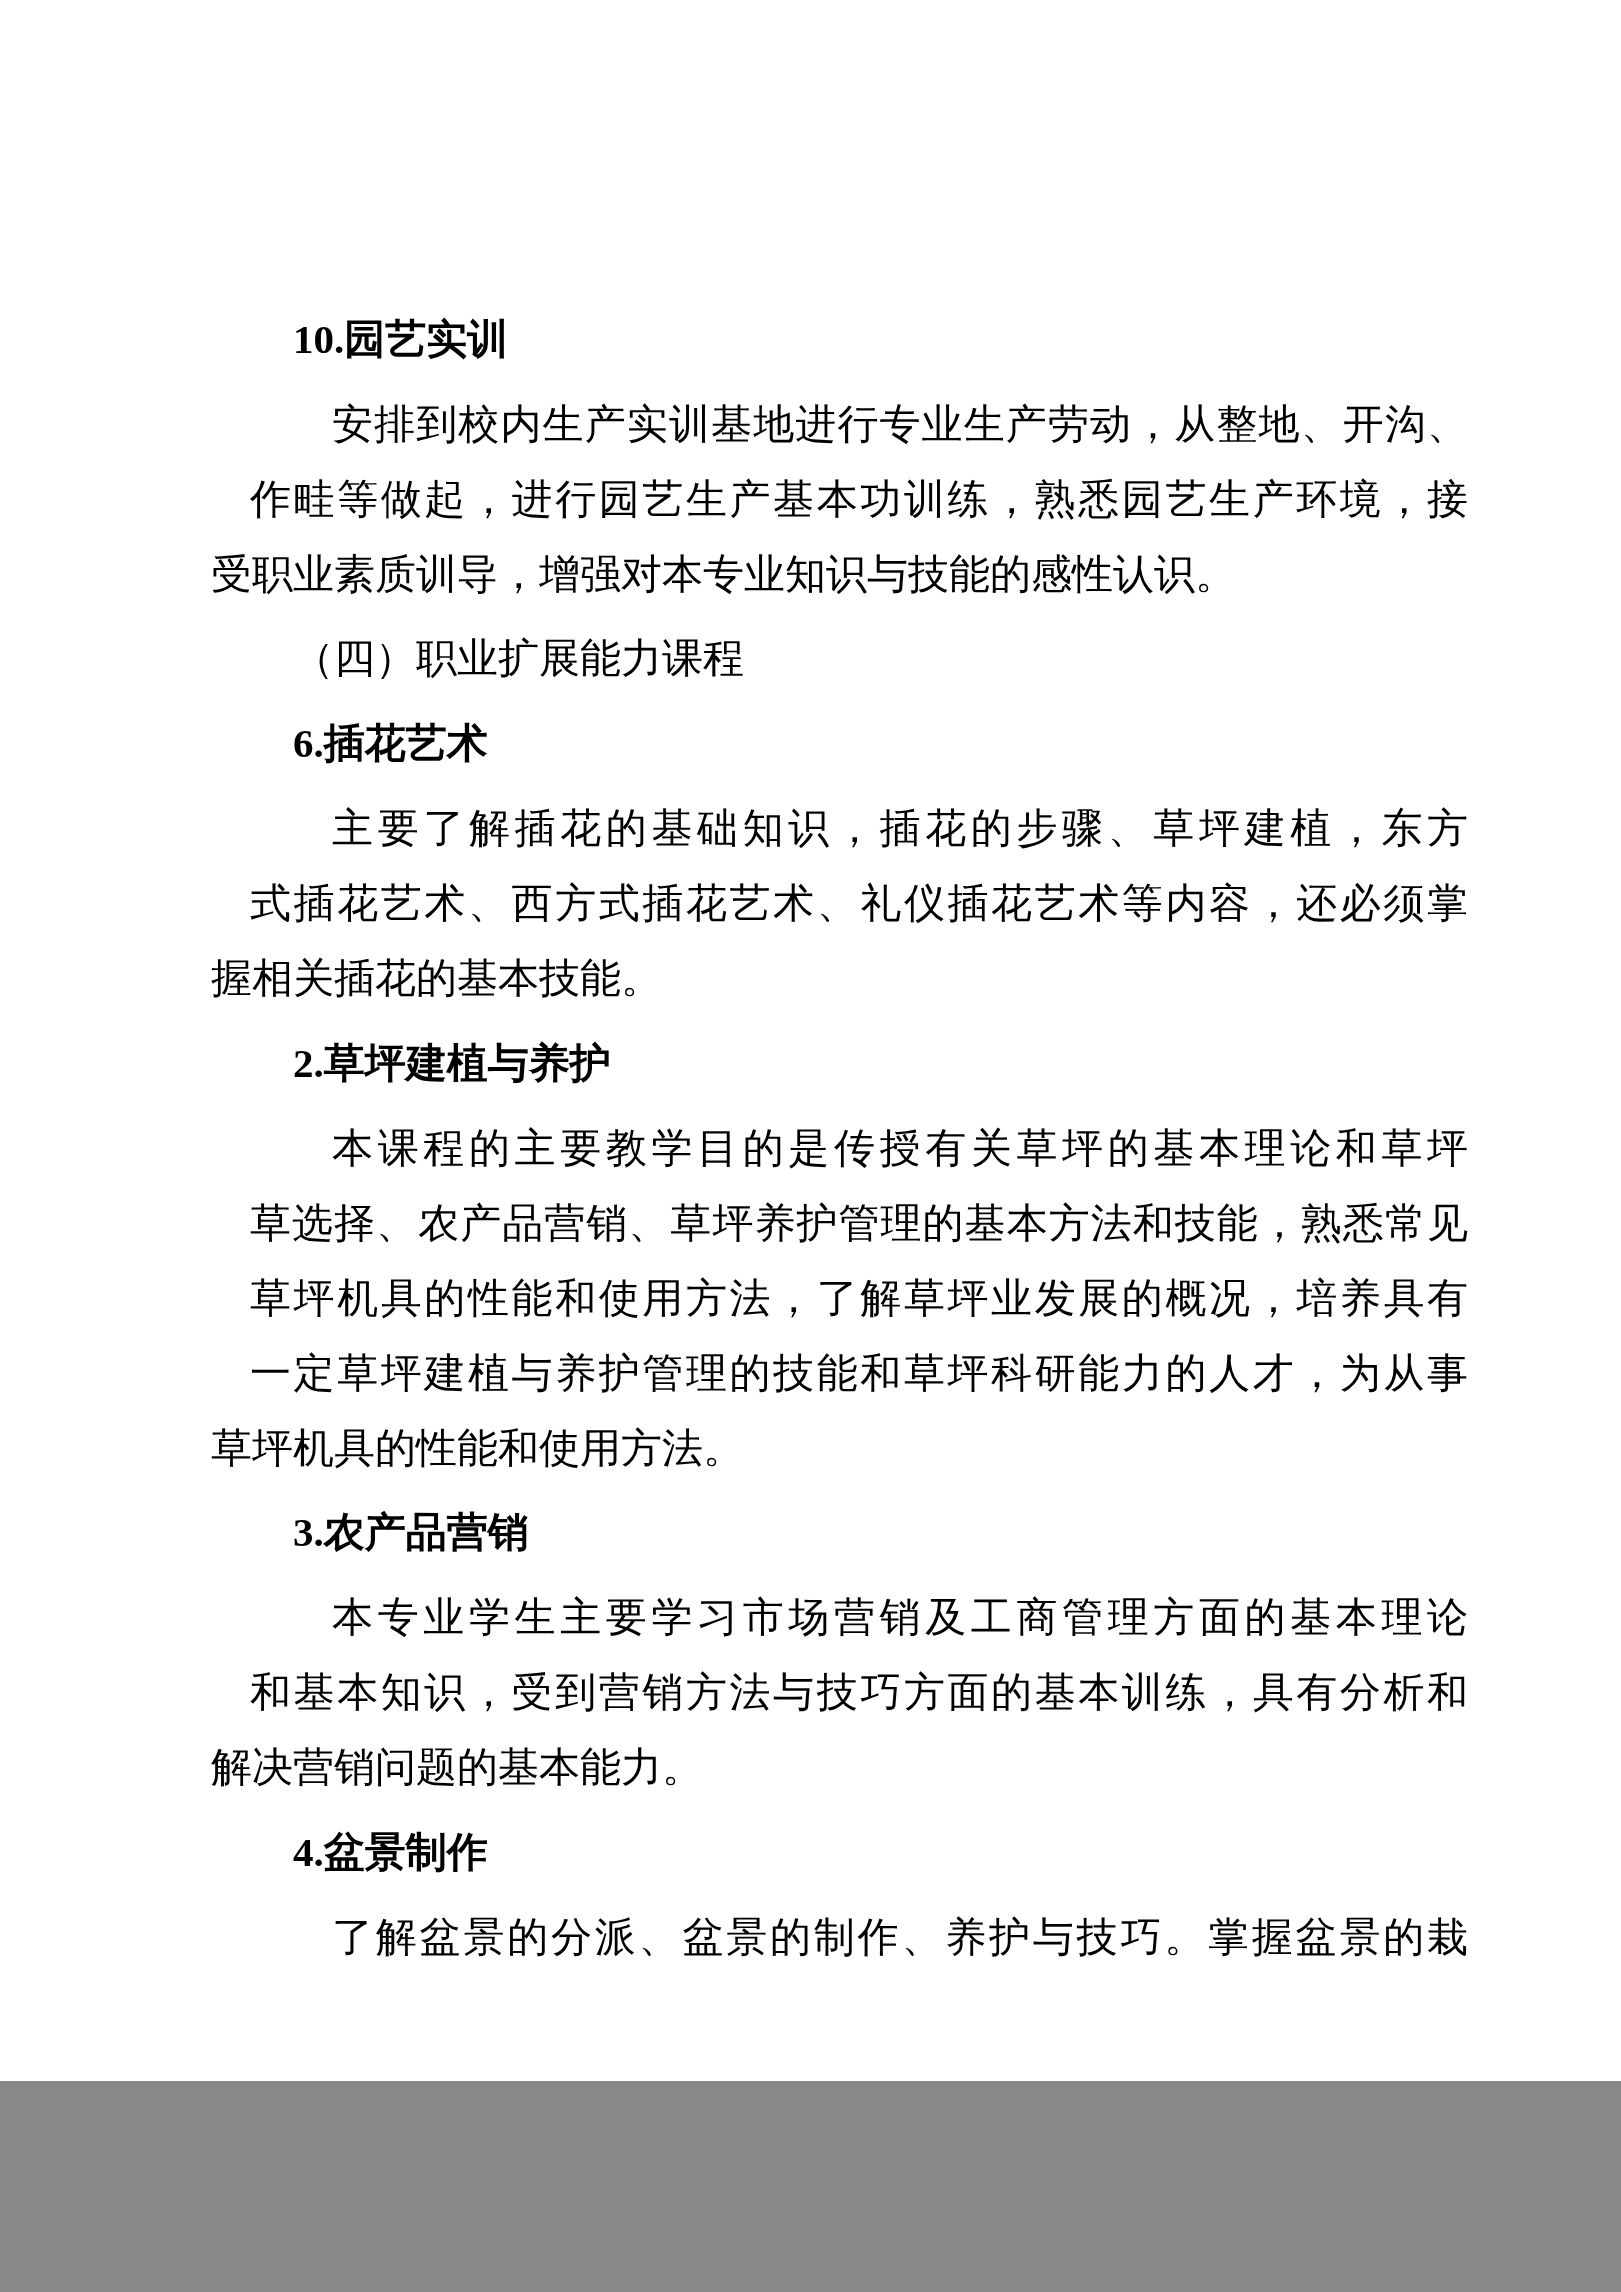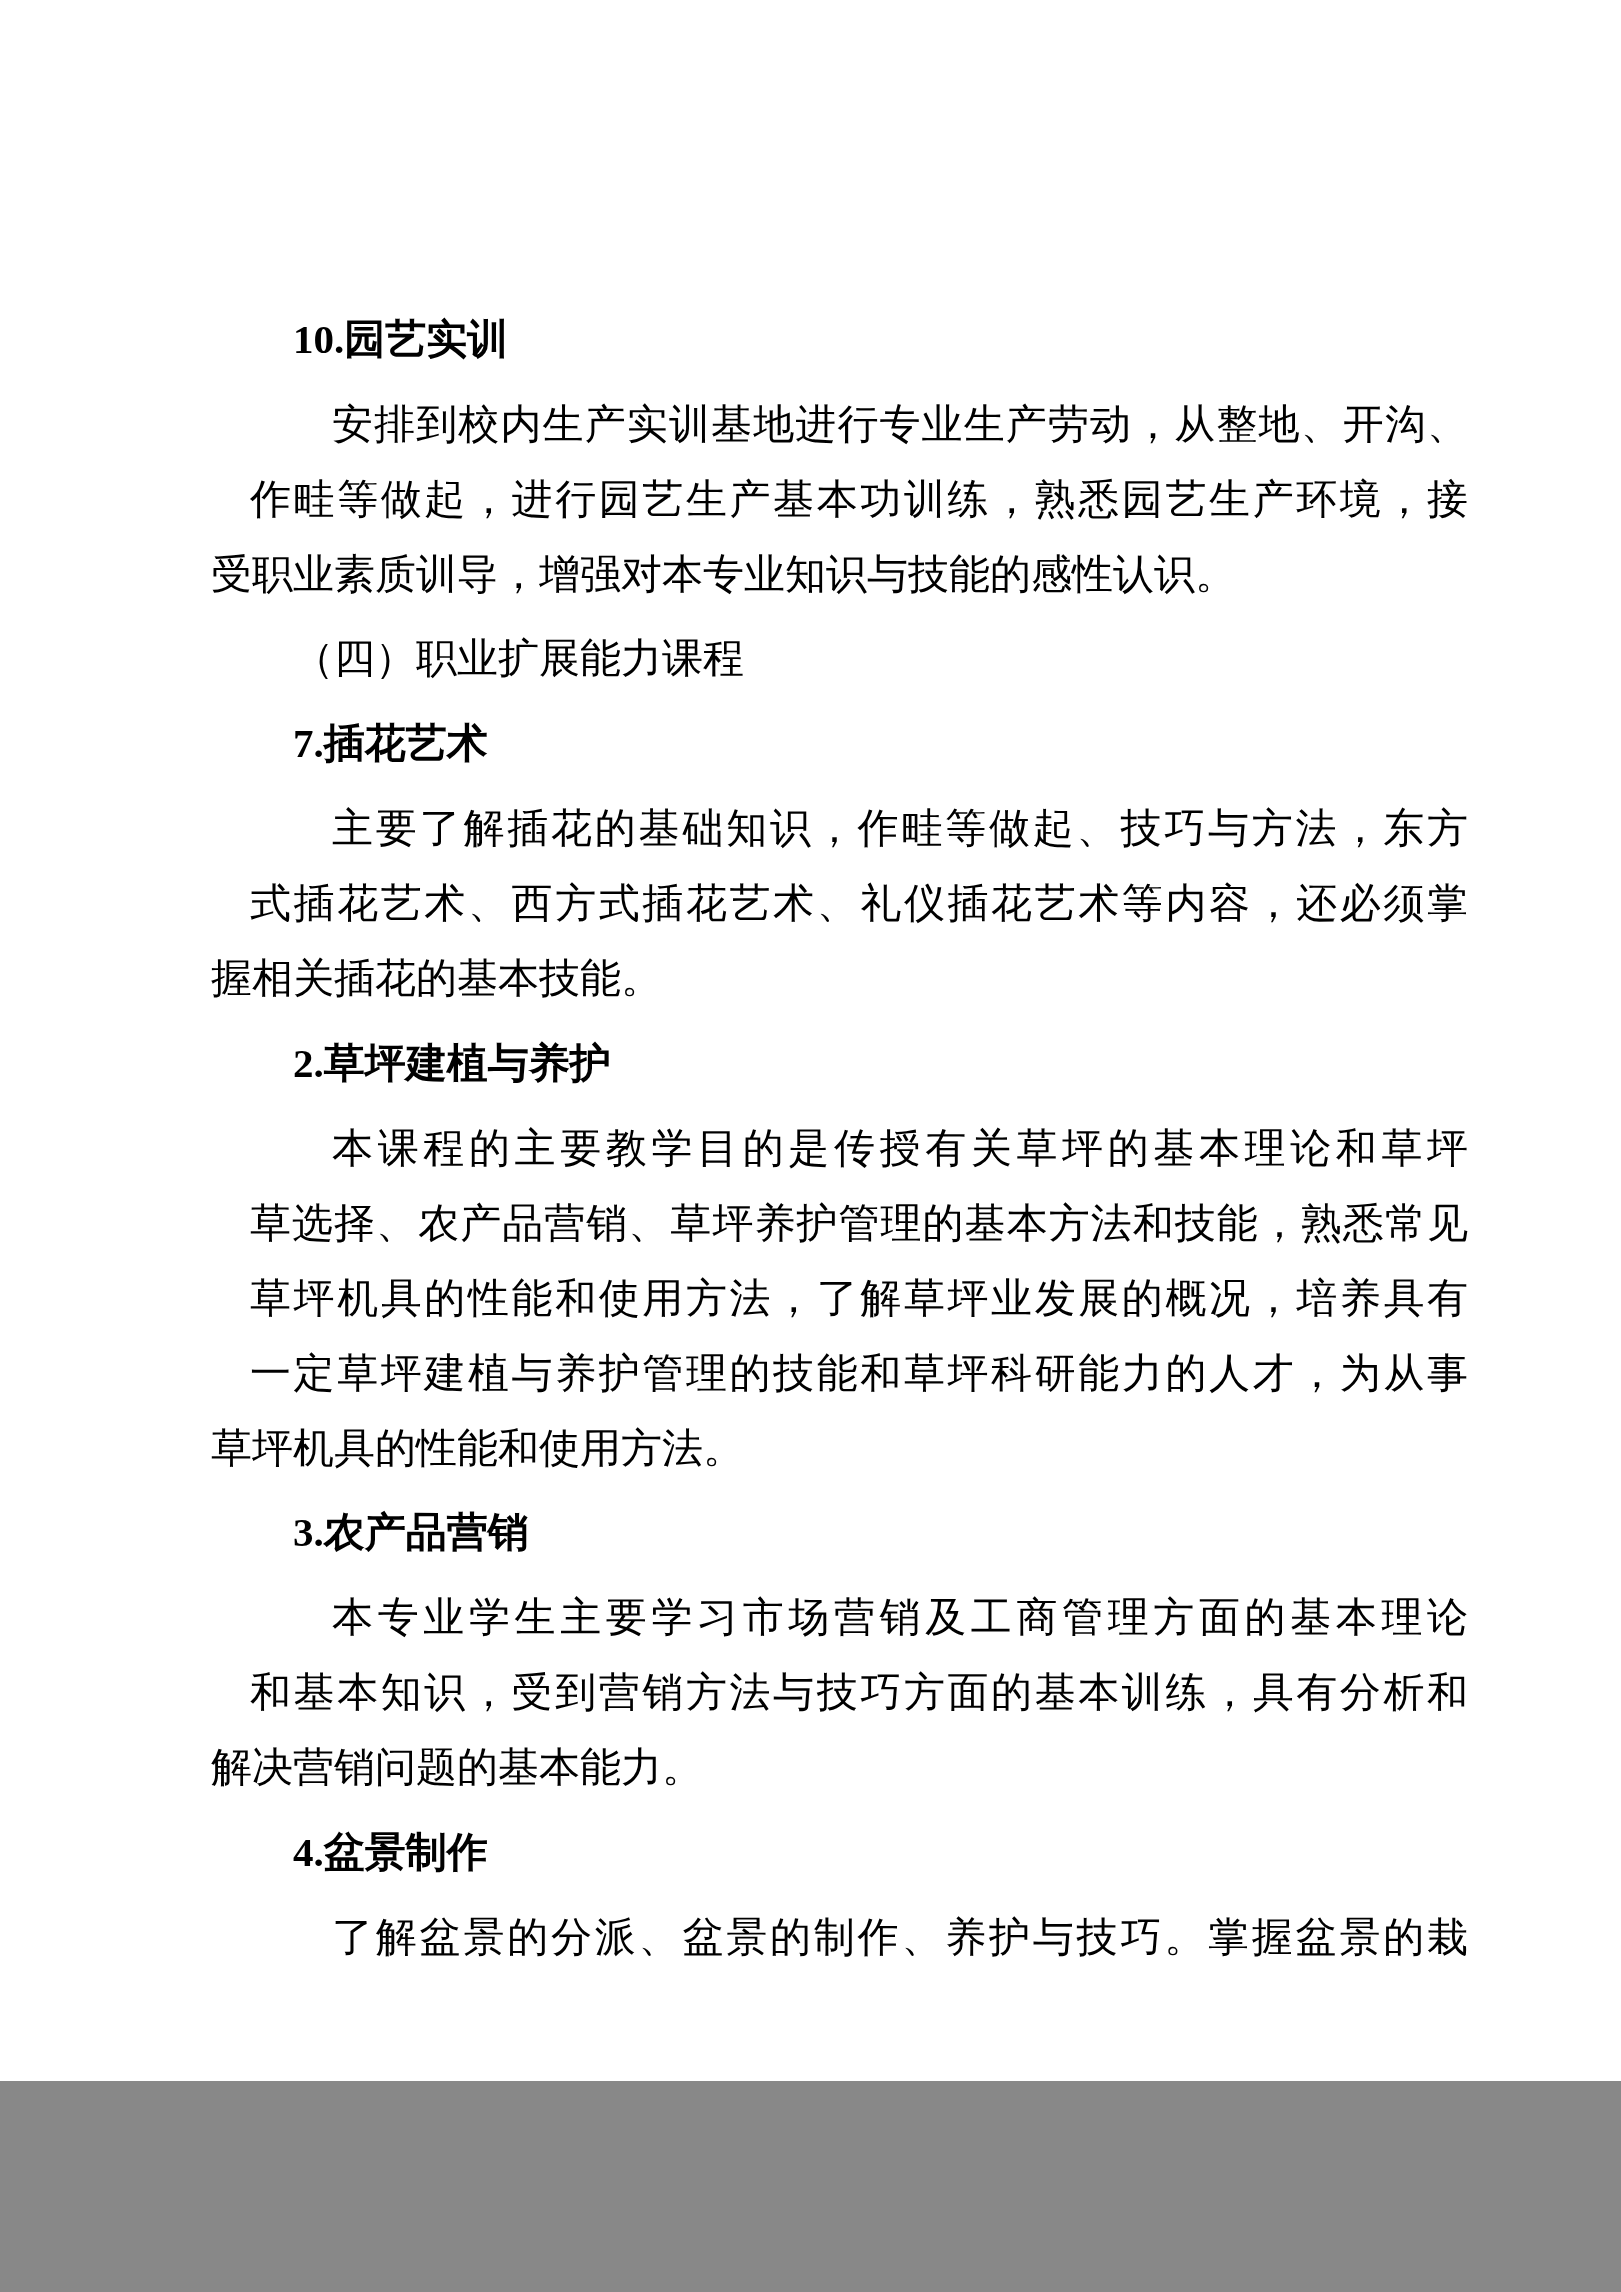--- a/index.html
+++ b/index.html
@@ -64,23 +64,23 @@
 
 <div class="page">
   <div class="doc-body" id="doc-body">
       <div class="block heading">10.园艺实训</div>
       <div class="block paragraph">
         <div class="line indent fill">安排到校内生产实训基地进行专业生产劳动，从整地、开沟、</div>
         <div class="line fill">作畦等做起，进行园艺生产基本功训练，熟悉园艺生产环境，接</div>
         <div class="line">受职业素质训导，增强对本专业知识与技能的感性认识。</div>
       </div>
       <div class="block label">（四）职业扩展能力课程</div>
-      <div class="block heading">7.插花艺术</div>
+      <div class="block heading">6.插花艺术</div>
       <div class="block paragraph">
-        <div class="line indent fill">主要了解插花的基础知识，作畦等做起、技巧与方法，东方</div>
+        <div class="line indent fill">主要了解插花的基础知识，插花的步骤、草坪建植，东方</div>
         <div class="line fill">式插花艺术、西方式插花艺术、礼仪插花艺术等内容，还必须掌</div>
         <div class="line">握相关插花的基本技能。</div>
       </div>
       <div class="block heading">2.草坪建植与养护</div>
       <div class="block paragraph">
         <div class="line indent fill">本课程的主要教学目的是传授有关草坪的基本理论和草坪</div>
         <div class="line fill">草选择、农产品营销、草坪养护管理的基本方法和技能，熟悉常见</div>
         <div class="line fill">草坪机具的性能和使用方法，了解草坪业发展的概况，培养具有</div>
         <div class="line fill">一定草坪建植与养护管理的技能和草坪科研能力的人才，为从事</div>
         <div class="line">草坪机具的性能和使用方法。</div>

